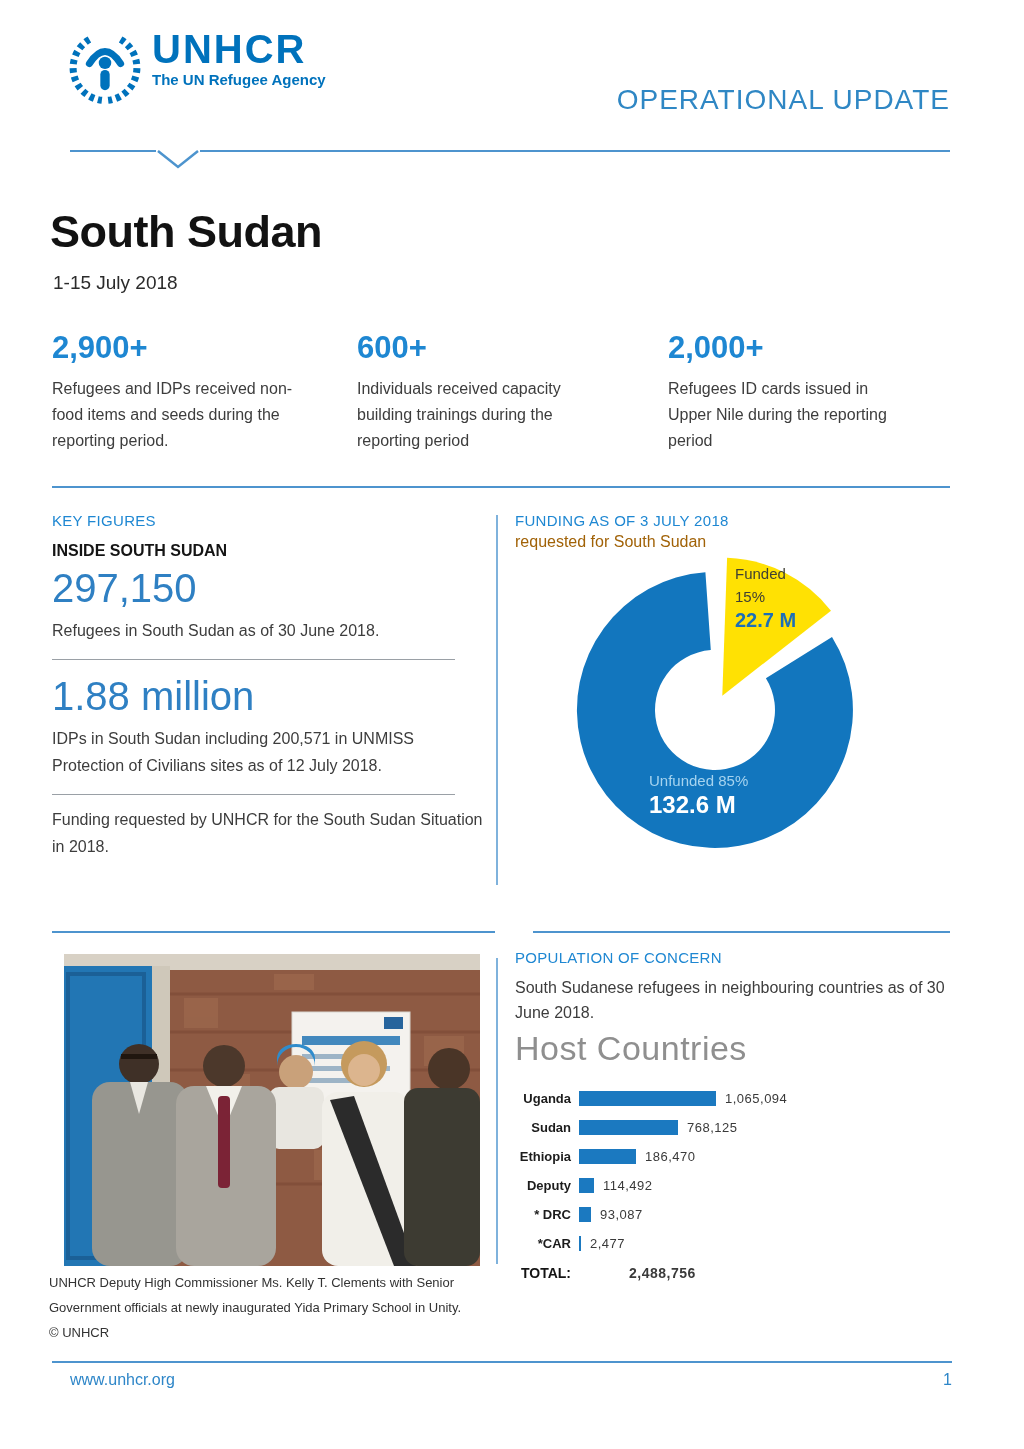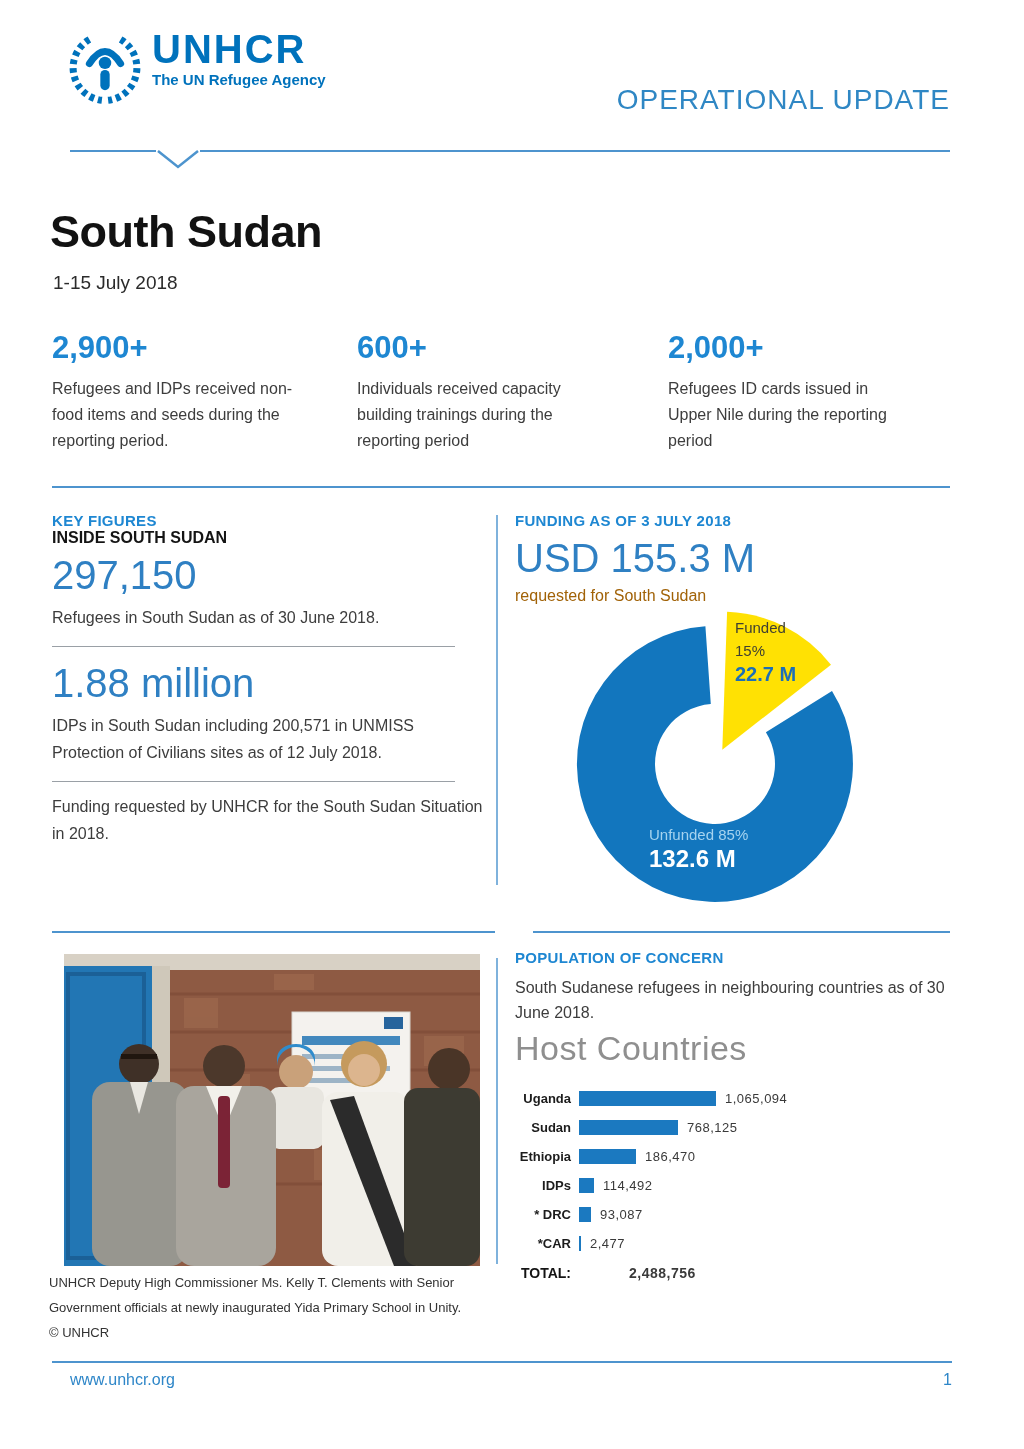--- a/index.html
+++ b/index.html
@@ -19,25 +19,25 @@
   .title{position:absolute;left:50px;top:206px;font-size:45px;font-weight:700;color:#121212;letter-spacing:-0.5px;}
   .period{position:absolute;left:53px;top:272px;font-size:19px;color:#2b2b2b;}
 
   
   .hl{position:absolute;top:330px;}
   .hl1{left:52px;width:258px;} .hl2{left:357px;width:252px;} .hl3{left:668px;width:240px;}
   .hl-value{font-size:31px;font-weight:700;color:#1E87D2;margin-bottom:10px;}
   .hl-desc{font-size:16px;line-height:26px;color:#3D3D3D;}
 
   
-  .sec-heading{font-size:15px;font-weight:700;color:#1E87D2;letter-spacing:.3px;}
+  .sec-heading{font-size:15px;font-weight:400;color:#1E87D2;letter-spacing:.3px;}
 
   
   .kf-col{position:absolute;left:52px;top:512px;width:432px;}
-  .kf-sub{font-size:16px;font-weight:700;color:#141414;}
+  .kf-sub{font-size:16px;font-weight:700;color:#141414;margin-top:13px;}
   .kf-value{font-size:40px;color:#2F80C3;line-height:50px;margin-top:3px;}
   .kf-desc{font-size:16px;color:#3D3D3D;line-height:27px;margin-top:4px;}
   .kf-hr{border:none;border-top:1px solid #9aa0a6;margin:15px 0 11px 0;width:403px;}
 
   
   .fund-col{position:absolute;left:515px;top:512px;width:437px;}
   .fund-amount{font-size:40px;color:#2F80C3;line-height:50px;margin-top:4px;}
   .fund-sub{font-size:16px;color:#a16207;margin-top:4px;}
   .donut-wrap{position:relative;width:332px;height:298px;margin:6px 0 0 58px;}
   .d-label{position:absolute;}
@@ -128,21 +128,20 @@
     <div class="kf-desc">Refugees in South Sudan as of 30 June 2018.</div>
     <hr class="kf-hr">
     <div class="kf-value">1.88 million</div>
     <div class="kf-desc">IDPs in South Sudan including 200,571 in UNMISS Protection of Civilians sites as of 12 July 2018.</div>
     <hr class="kf-hr">
     <div class="kf-desc">Funding requested by UNHCR for the South Sudan Situation in 2018.</div>
   </div>
 
   <div class="fund-col">
     <div class="sec-heading">FUNDING AS OF 3 JULY 2018</div>
-    <div class="fund-amount">USD 155.3 M</div>
     <div class="fund-sub">requested for South Sudan</div>
 
     <div class="donut-wrap">
       <svg width="332" height="298" viewBox="0 0 332 298">
         <path d="M259.0,79.9 A138,138 0 1 1 132.4,15.3 L137.8,93.1 A60,60 0 1 0 192.9,121.2 Z" fill="#1276BE"></path>
         <path d="M149.3,138.7 L154.1,0.8 A138,138 0 0 1 258.0,53.7 Z" fill="#FFE103"></path>
       </svg>
       <div class="d-label d-funded-label">Funded</div>
       <div class="d-label d-funded-pct">15%</div>
       <div class="d-label d-funded-amt">22.7 M</div>
@@ -221,21 +220,21 @@
           <span class="hc-label">Sudan</span>
           <span class="hc-bar" style="width: 99px;"></span>
           <span class="hc-value">768,125</span>
         </div>
         <div class="hc-row">
           <span class="hc-label">Ethiopia</span>
           <span class="hc-bar" style="width: 57px;"></span>
           <span class="hc-value">186,470</span>
         </div>
         <div class="hc-row">
-          <span class="hc-label">IDPs</span>
+          <span class="hc-label">Deputy</span>
           <span class="hc-bar" style="width: 15px;"></span>
           <span class="hc-value">114,492</span>
         </div>
         <div class="hc-row">
           <span class="hc-label">* DRC</span>
           <span class="hc-bar" style="width: 12px;"></span>
           <span class="hc-value">93,087</span>
         </div>
         <div class="hc-row">
           <span class="hc-label">*CAR</span>

